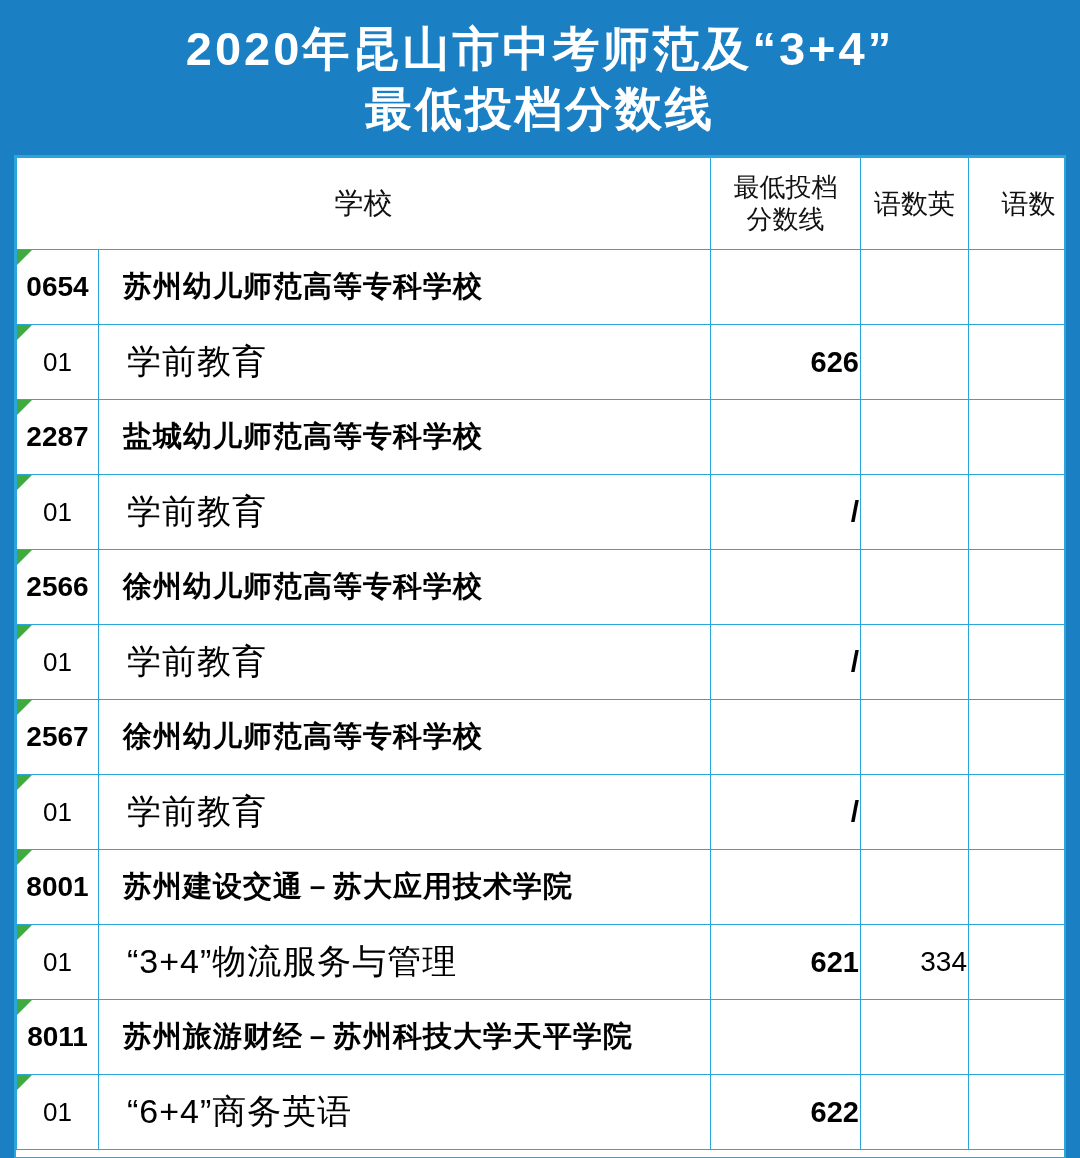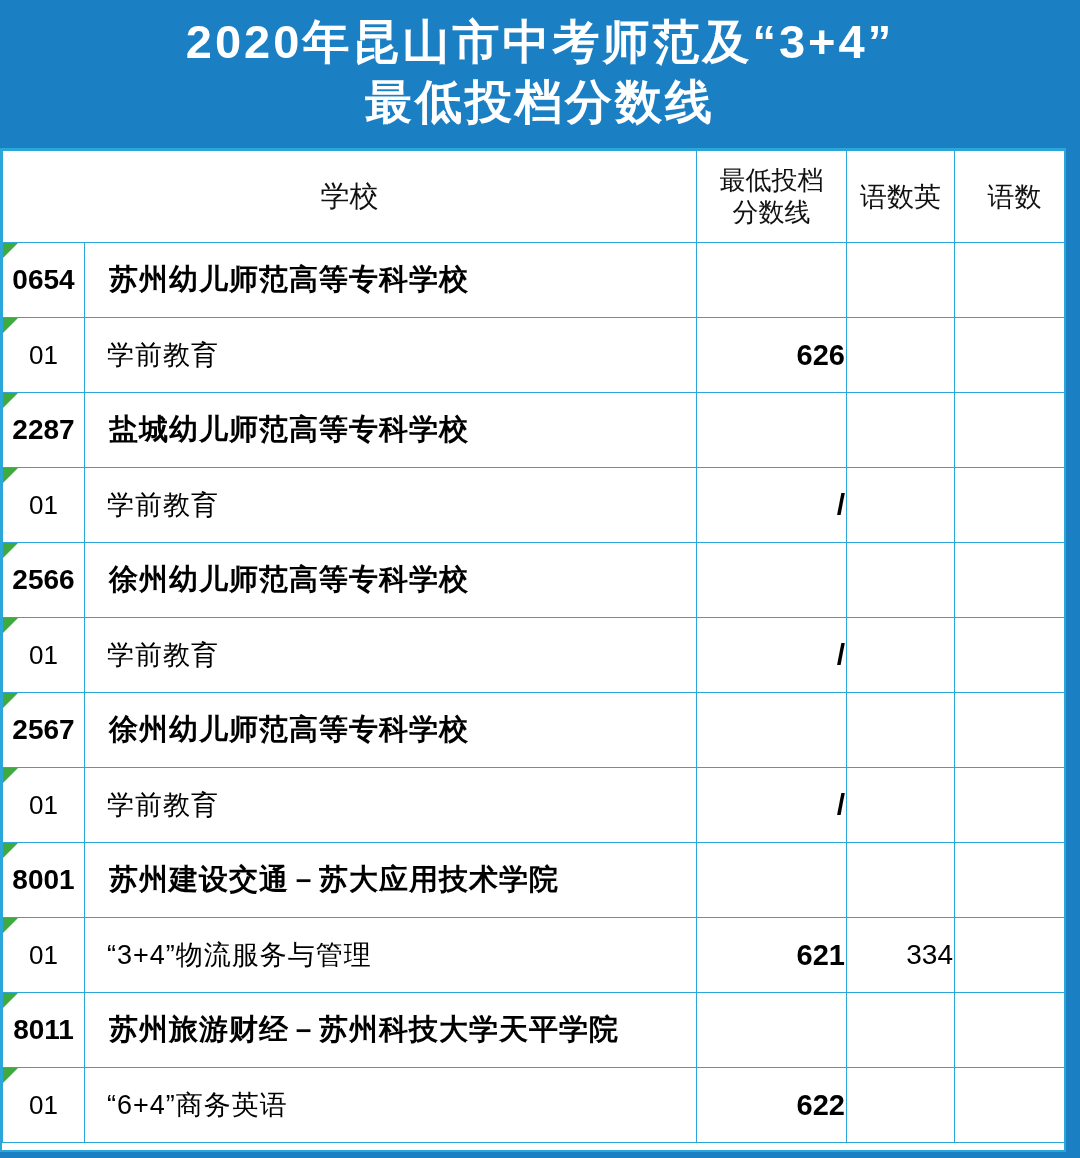--- a/index.html
+++ b/index.html
@@ -13,33 +13,33 @@
     font-family: "Liberation Sans", sans-serif;
     overflow: hidden;
   }
   .page {
     position: relative;
     width: 1080px;
     height: 1158px;
     box-sizing: border-box;
   }
   .title-area {
-    padding: 12px 20px 10px 20px;
+    padding: 19px 20px 10px 20px;
     text-align: center;
   }
   .title-line {
     color: #ffffff;
     font-weight: bold;
     font-size: 47px;
     line-height: 1.28;
     letter-spacing: 3px;
     white-space: nowrap;
   }
   .table-wrap {
-    margin: 6px 14px 0 0;
+    margin: 6px 14px 0 14px;
     background: #ffffff;
     border: 2px solid #2aa7d8;
     box-sizing: border-box;
     height: 1004px;
     overflow: hidden;
   }
   table.score {
     width: 100%;
     border-collapse: collapse;
     table-layout: fixed;
@@ -98,23 +98,23 @@
     border-top: 15px solid #3faa3f;
     border-right: 15px solid transparent;
   }
   td.school {
     font-size: 29px;
     font-weight: bold;
     padding-left: 24px;
     letter-spacing: 1px;
   }
   td.major {
-    font-size: 27px;
+    font-size: 34px;
     font-weight: normal;
-    padding-left: 22px;
+    padding-left: 28px;
     letter-spacing: 1px;
   }
   td.val {
     text-align: right;
     font-size: 29px;
     font-weight: bold;
   }
   td.val.slash {
     font-size: 30px;
   }

